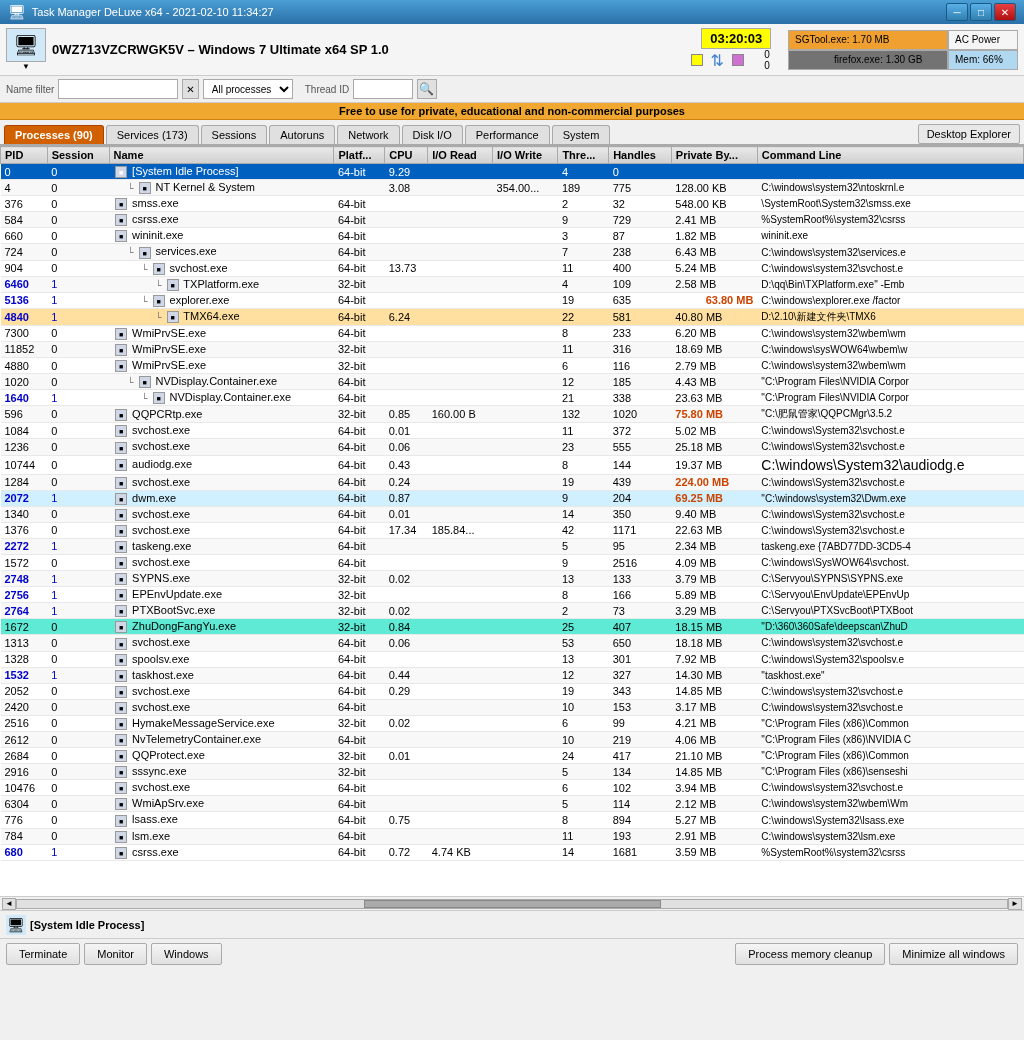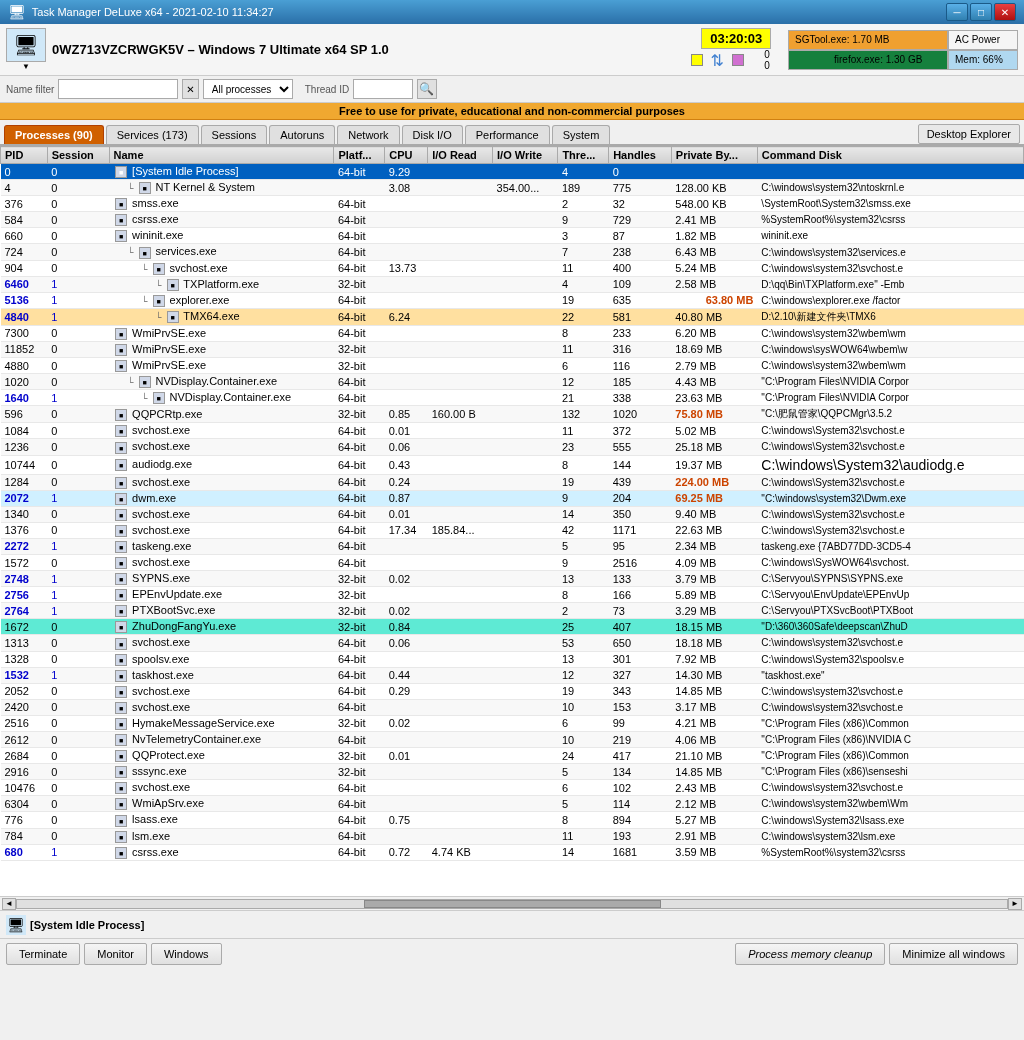--- a/index.html
+++ b/index.html
@@ -209,21 +209,21 @@
       gap: 4px;
     }
     .bottom-btn {
       padding: 4px 12px;
       border: 1px solid #aaa;
       background: linear-gradient(to bottom, #f5f5f5, #e0e0e0);
       cursor: pointer;
       font-size: 11px;
       border-radius: 2px;
     }
-    #memory-cleanup-btn { margin-left: auto; font-style: italic; }
+    #memory-cleanup-btn { margin-left: auto; }
     
     
     #table-container::-webkit-scrollbar { width: 12px; }
     #table-container::-webkit-scrollbar-track { background: #f0f0f0; }
     #table-container::-webkit-scrollbar-thumb { background: #aaa; border: 1px solid #888; }
     
     #uptime-container {
       display: flex;
       flex-direction: column;
       align-items: center;
@@ -302,21 +302,21 @@
     </div>
   </div>
 
   <div id="status-boxes">
     <div class="status-group">
       <div class="status-row">
         <div class="status-label" style="background:#f0a030;min-width:160px;">SGTool.exe: 1.70 MB</div>
         <div class="status-value">AC Power</div>
       </div>
       <div class="status-row">
-        <div class="status-label" style="background:#15803d;min-width:160px;padding-left:45px;">firefox.exe: 1.30 GB</div>
+        <div class="status-label" style="background:#737373;min-width:160px;padding-left:45px;">firefox.exe: 1.30 GB</div>
         <div class="status-value lightblue">Mem: 66%</div>
       </div>
     </div>
   </div>
 </div>
 
 <div id="filterbar">
   <span class="filter-label">Name filter</span>
   <input type="text" id="name-filter" placeholder="" style="">
   <button class="clear-btn">✕</button>
@@ -351,21 +351,21 @@
         <th>PID</th>
         <th>Session</th>
         <th style="min-width:160px;">Name</th>
         <th>Platf...</th>
         <th>CPU</th>
         <th>I/O Read</th>
         <th>I/O Write</th>
         <th>Thre...</th>
         <th>Handles</th>
         <th>Private By...</th>
-        <th style="min-width:220px;">Command Disk</th>
+        <th style="min-width:220px;">Command Line</th>
       </tr>
     </thead>
     <tbody id="process-tbody">
     <tr style="background: rgb(0, 96, 192); color: white;">
     <td style="color:white;font-weight:normal">0</td>
     <td style="color:white">0</td>
     <td style="padding-left:4px;max-width:200px;overflow:hidden;text-overflow:ellipsis;">
       <span style="font-size:9px;margin-right:2px;color:#666;"></span>
       <span style="display:inline-block;width:12px;height:12px;background:#d0d8e8;border:1px solid #999;font-size:7px;line-height:12px;text-align:center;margin-right:2px;vertical-align:middle;">■</span>
       [System Idle Process]
@@ -1015,21 +1015,21 @@
       <span style="font-size:9px;margin-right:2px;color:#666;"></span>
       <span style="display:inline-block;width:12px;height:12px;background:#d0d8e8;border:1px solid #999;font-size:7px;line-height:12px;text-align:center;margin-right:2px;vertical-align:middle;">■</span>
       svchost.exe
     </td>
     <td>64-bit</td>
     <td></td>
     <td></td>
     <td></td>
     <td>6</td>
     <td>102</td>
-    <td style="">2.43 MB</td>
+    <td style="">3.94 MB</td>
     <td style="max-width:220px;overflow:hidden;text-overflow:ellipsis;font-size:10px;">C:\windows\system32\svchost.e</td>
   </tr>
         <tr style="background: rgb(248, 248, 248);">
     <td style="color:#000;font-weight:normal">6304</td>
     <td style="color:#000">0</td>
     <td style="padding-left:4px;max-width:200px;overflow:hidden;text-overflow:ellipsis;">
       <span style="font-size:9px;margin-right:2px;color:#666;"></span>
       <span style="display:inline-block;width:12px;height:12px;background:#d0d8e8;border:1px solid #999;font-size:7px;line-height:12px;text-align:center;margin-right:2px;vertical-align:middle;">■</span>
       WmiApSrv.exe
     </td>

